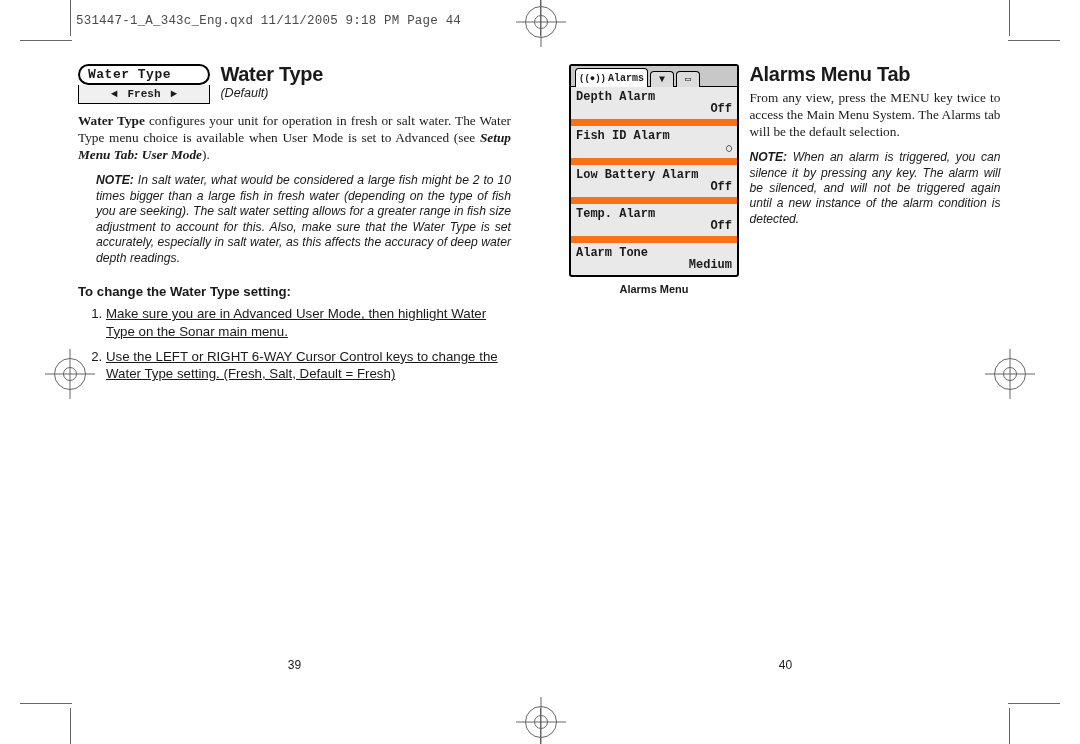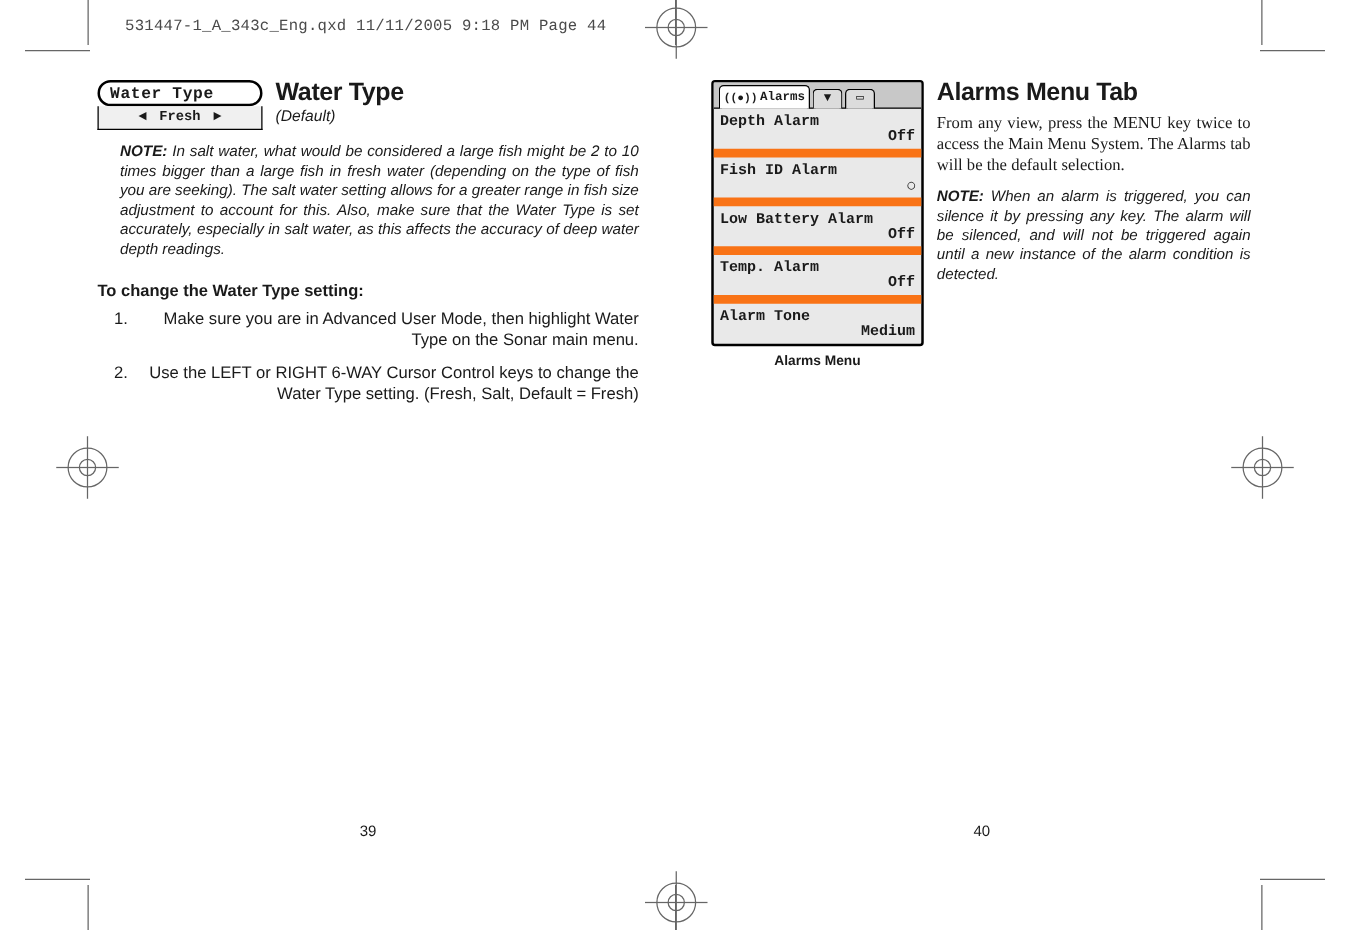--- a/index.html
+++ b/index.html
@@ -26,21 +26,21 @@
   }
   .reg-target::before { left: 50%; top: -10px; bottom: -10px; width: 1px; transform: translateX(-0.5px);}
   .reg-target::after  { top: 50%; left: -10px; right: -10px; height: 1px; transform: translateY(-0.5px);}
   .reg-inner {
     position:absolute; left:50%; top:50%; width:12px; height:12px;
     border:1px solid #666; border-radius:50%; transform:translate(-50%,-50%);
   }
 
   .slug {
     position: absolute;
-    top: 14px; left: 100px;
+    top: 14px; left: 76px;
     font-family: "Courier New", monospace;
     font-size: 12.5px;
     color: #4a4a4a;
     letter-spacing: 0.2px;
   }
 
   .page-frame {
     position: absolute;
     left: 78px; top: 64px;
     width: 924px; height: 620px;
@@ -130,21 +130,21 @@
     margin-top: 18px;
     text-decoration: underline;
   }
 
   ol.steps {
     margin: 6px 0 0 0;
     padding-left: 28px;
     font-size: 13.3px;
     line-height: 1.3;
   }
-  ol.steps li { margin-bottom: 8px; text-align: right; }
+  ol.steps li { margin-bottom: 8px; text-align: left; text-decoration: underline; }
 
   
   .alarms-widget {
     width: 170px;
     display: inline-block;
     vertical-align: top;
     margin-right: 6px;
   }
   .lcd {
     border: 2px solid #000;
@@ -277,20 +277,23 @@
             <span>Fresh</span>
             <span class="ww-arrow">►</span>
           </div>
         </div>
         <div class="heading-block">
           <div class="heading">Water Type</div>
           <span class="subhead-italic">(Default)</span>
         </div>
       </div>
 
+      <div class="body-text">
+        <span class="bold">Water Type</span><span> configures your unit for operation in fresh or salt water. The Water Type menu choice is available when User Mode is set to Advanced (see </span><span class="bold-italic">Setup Menu Tab: User Mode</span><span>).</span>
+      </div>
 
       <div class="note-block">
         <span class="note-label">NOTE:</span><span>  In salt water, what would be considered a large fish might be 2 to 10 times bigger than a large fish in fresh water (depending on the type of fish you are seeking).  The salt water setting allows for a greater range in fish size adjustment to account for this.  Also, make sure that the Water Type is set accurately, especially in salt water, as this affects the accuracy of deep water depth readings.</span>
       </div>
 
       <div class="section-sub" style="text-decoration:none;">To change the Water Type setting:</div>
 
       <ol class="steps">
         <li>Make sure you are in Advanced User Mode, then highlight Water Type on the Sonar main menu.</li>
         <li>Use the LEFT or RIGHT 6-WAY Cursor Control keys to change the Water Type setting. (Fresh, Salt, Default = Fresh)</li>

